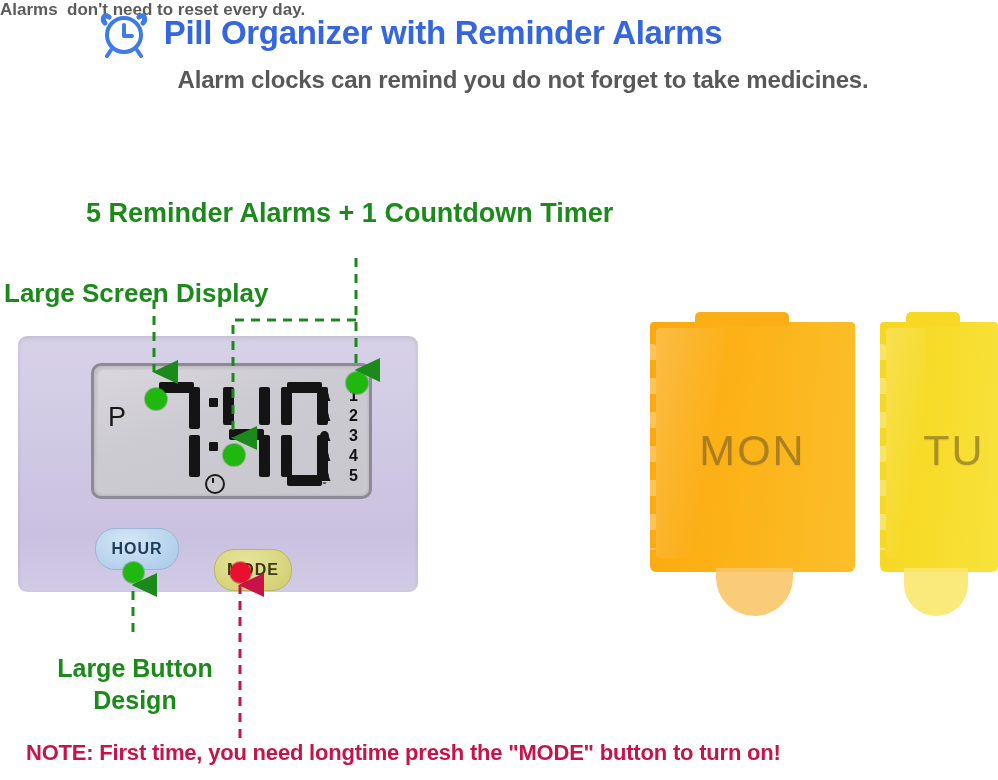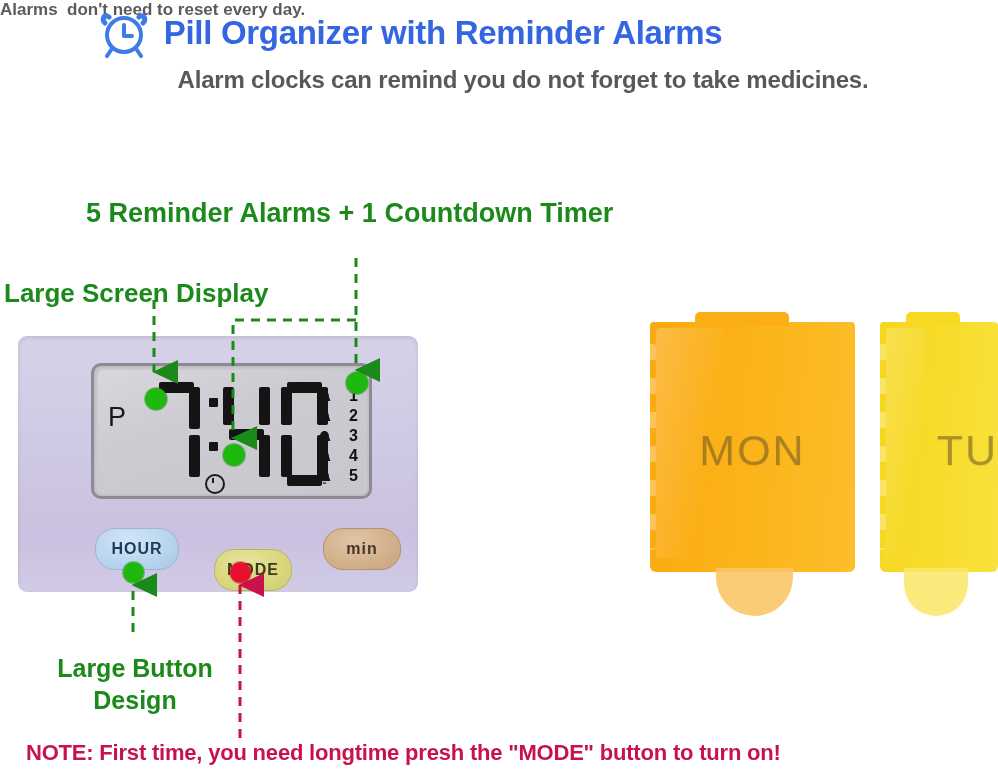--- a/index.html
+++ b/index.html
@@ -191,38 +191,37 @@
               </svg>
             <span class="bnum">5</span>
           </div>
         </div>
 
       </div>
     </div>
 
     <div class="btn btn-hour">HOUR</div>
     <div class="btn btn-mode">MODE</div>
-    <div class="btn btn-min">min</div>
   </div>
 
   <div class="cells">
 
     <div class="cell c-mon" style="left:232px;width:205px;background:linear-gradient(95deg,#FBA911 0%,#FBB318 45%,#FCBE2A 100%);">
       <div class="tab" style="background:#FBAE16;"></div>
       <div class="hinge"></div>
       <div class="gloss"></div>
       <div class="day">MON</div>
       <div class="foot" style="background:#FBC564;"></div>
     </div>
 
     <div class="cell c-tue" style="left:462px;width:118px;background:linear-gradient(95deg,#F6D71F 0%,#F7DC2B 50%,#F8E23C 100%);">
       <div class="tab" style="background:#F7D923;"></div>
       <div class="hinge"></div>
       <div class="gloss"></div>
-      <div class="day" style="text-align:right;padding-left:30px;">TU</div>
+      <div class="day" style="text-align:center;padding-left:30px;">TU</div>
       <div class="foot" style="left:20%;width:55%;background:#F9E669;"></div>
     </div>
   </div>
 
   <svg id="links">
     <defs>
       <marker id="ag" markerWidth="9" markerHeight="9" refX="4.5" refY="8" orient="auto">
         <path d="M0.5 0 L8.5 0 L4.5 8.5 Z" fill="#1B8A1B"></path>
       </marker>
       <marker id="agu" markerWidth="9" markerHeight="9" refX="4.5" refY="0.5" orient="auto">

